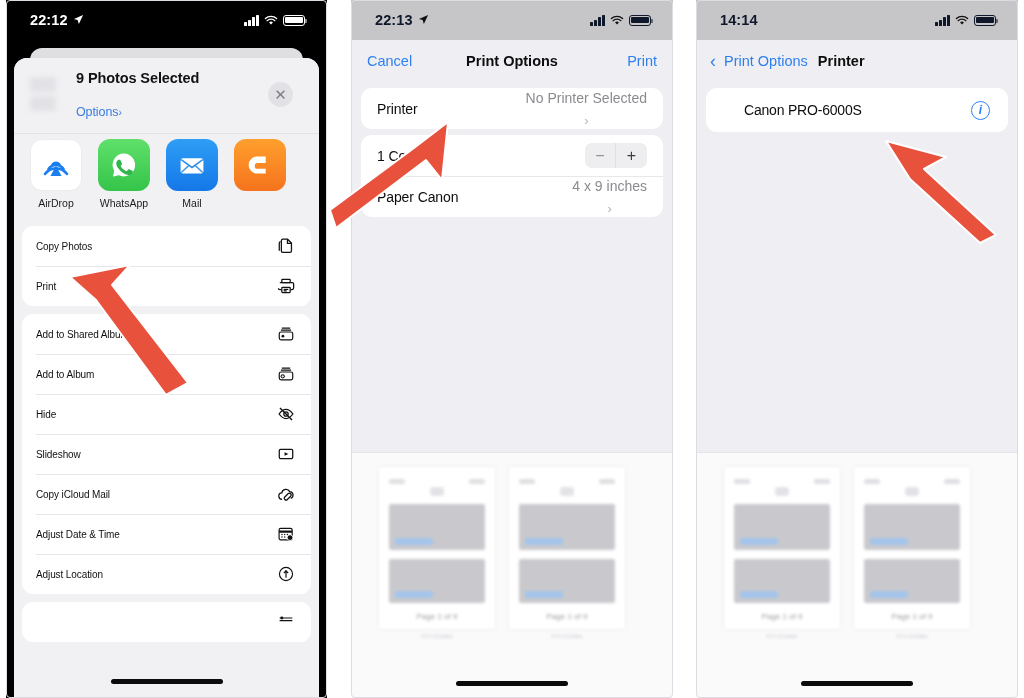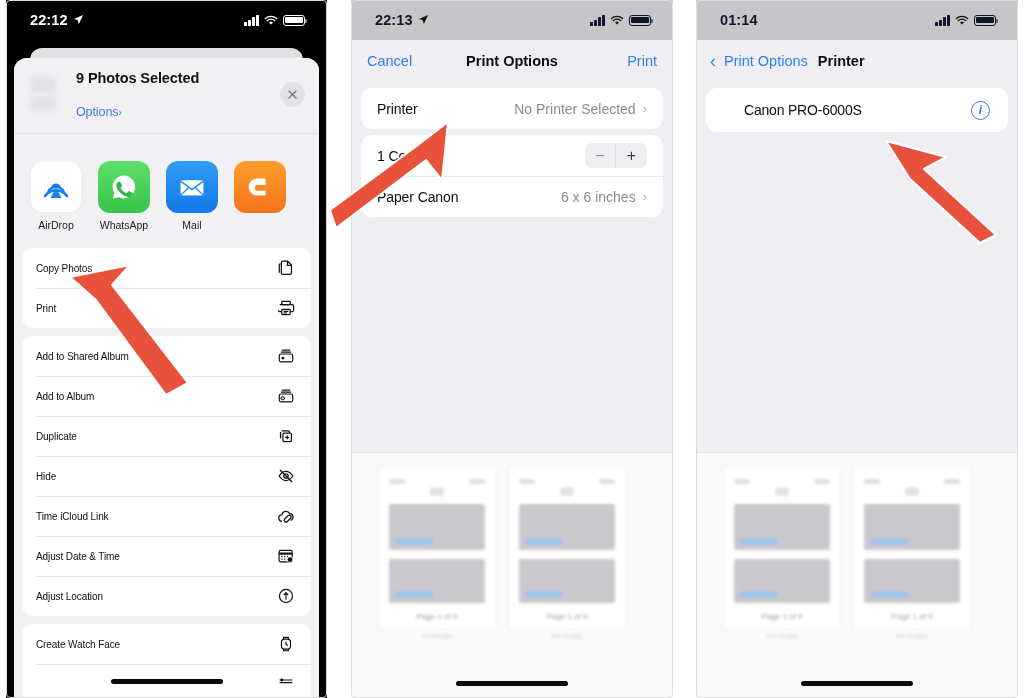--- a/index.html
+++ b/index.html
@@ -49,39 +49,39 @@
   
   .p1-body { position:absolute; top:40px; left:0; right:0; bottom:0; background:#000; }
   .sheet-stack { position:absolute; top:8px; left:24px; right:24px; height:22px;
                  background:#f2f2f4; border-radius:12px 12px 0 0; opacity:.92; }
   .sheet {
     position:absolute; top:18px; left:8px; right:8px; bottom:0;
     background:#f1f1f4; border-radius:13px 13px 0 0; overflow:hidden;
   }
   .sheet-header {
     display:flex; align-items:center; gap:14px;
-    padding:12px 14px 14px 14px; background:#f1f1f4;
+    padding:12px 26px 14px 14px; background:#f1f1f4;
   }
   .hdr-thumb { width:34px; height:38px; border-radius:4px; position:relative; flex:0 0 auto; }
   .hdr-thumb i { position:absolute; left:2px; width:26px; height:15px; border-radius:3px;
                  background:#e2e2e6; filter: blur(2.5px); }
   .hdr-thumb i:nth-child(1){ top:1px; }
   .hdr-thumb i:nth-child(2){ top:20px; }
   .hdr-text { flex:1 1 auto; }
   .hdr-title { font-size:14.5px; font-weight:bold; color:#111; letter-spacing:-.1px; }
   .hdr-sub { font-size:12.5px; color:#3a7dde; margin-top:19px; letter-spacing:-.1px; }
   .hdr-sub span.chev { font-size:10px; }
   .close-btn {
     width:25px; height:25px; border-radius:50%; background:#e2e2e6;
     display:flex; align-items:center; justify-content:center; flex:0 0 auto;
     color:#7d7d86; font-size:15px; line-height:1;
   }
 
   .apps-row {
-    display:flex; gap:16px; padding:27px 16px 9px 16px;
+    display:flex; gap:16px; padding:5px 16px 9px 16px;
     background:#f1f1f4; border-top:1px solid #e1e1e6;
   }
   .app { width:52px; display:flex; flex-direction:column; align-items:center; gap:6px; }
   .app-icon { width:52px; height:52px; border-radius:12px; position:relative;
               display:flex; align-items:center; justify-content:center; overflow:hidden; }
   .app-label { font-size:10.5px; color:#1c1c1e; white-space:nowrap; }
 
   .ic-airdrop { background:#fff; border:1px solid #ededf0; }
   .ic-whatsapp { background:linear-gradient(180deg,#5fe06a,#35c44a); }
   .ic-messages { background:linear-gradient(180deg,#6ce86f,#37c534); }
@@ -121,21 +121,21 @@
     background:#fff; border-radius:11px; margin:6px 10px 0 10px; overflow:hidden;
   }
   .crow {
     display:flex; align-items:center; justify-content:space-between;
     padding:0 16px; height:41px; position:relative;
   }
   .crow + .crow::before {
     content:""; position:absolute; left:16px; right:0; top:0; height:1px; background:#e8e8ec;
   }
   .crow-label { font-size:14px; color:#0d0d0f; letter-spacing:-.1px; }
-  .crow-value { font-size:14px; color:#8b8b90; display:flex; align-items:center; gap:7px; }
+  .crow-value { font-size:14px; color:#8b8b90; display:flex; align-items:center; gap:7px;flex-direction:column; }
   .chev-r { color:#b6b6bb; font-size:13px; }
 
   .stepper { display:flex; background:#eeeef1; border-radius:7px; overflow:hidden; height:25px; }
   .stepper div { width:31px; display:flex; align-items:center; justify-content:center;
                  font-size:16px; color:#3c3c42; line-height:1; }
   .stepper div:first-child { border-right:1px solid #dedee3; color:#8d8d93; }
 
   .printer-row { height:44px; padding:0 18px 0 38px; justify-content:space-between; }
   .printer-name { font-size:14px; color:#0d0d0f; letter-spacing:-.2px; }
   .info-icon { width:19px; height:19px; border:1.4px solid #2d7ff0; border-radius:50%;
@@ -311,42 +311,40 @@
             <span class="row-icon">
               <svg viewBox="0 0 22 22" width="20" height="20" fill="none" stroke="#111" stroke-width="1.3">
                 <path d="M6.4 4.6 h9.2 M5.4 6.8 h11.2"></path>
                 <rect x="3.6" y="8.8" width="14.8" height="8.6" rx="2"></rect>
                 <circle cx="7.4" cy="13.6" r="2.3" fill="#111" stroke="none"></circle>
                 <path d="M7.4 12.3 v2.6 M6.1 13.6 h2.6" stroke="#fff" stroke-width="1"></path>
               </svg>
             </span>
           </div>
           <div class="row">
-            <span class="row-label">Duplicate</span>
-            <span class="row-icon">
-              <svg viewBox="0 0 22 22" width="20" height="20" fill="none" stroke="#111" stroke-width="1.4">
-                <path d="M6.2 5.4 h7.4 a1.2 1.2 0 0 1 1.2 1.2 v1"></path>
-                <path d="M5 6.6 v7.2"></path>
-                <rect x="7.6" y="7.8" width="9.4" height="9.4" rx="1.6" fill="#fff"></rect>
-                <path d="M12.3 10.4 v4.2 M10.2 12.5 h4.2"></path>
-              </svg>
-            </span>
-          </div>
-          <div class="row">
             <span class="row-label">Hide</span>
             <span class="row-icon">
               <svg viewBox="0 0 22 22" width="20" height="20" fill="none" stroke="#111" stroke-width="1.4">
                 <path d="M3.4 11 c2.4 -3.4 4.9 -5 7.6 -5 s5.2 1.6 7.6 5 c-2.4 3.4 -4.9 5 -7.6 5 s-5.2 -1.6 -7.6 -5 Z"></path>
                 <circle cx="11" cy="11" r="2.4"></circle>
                 <path d="M4.4 4.4 L17.6 17.6" stroke-width="1.5"></path>
               </svg>
             </span>
           </div>
           <div class="row">
-            <span class="row-label">Time iCloud Link</span>
+            <span class="row-label">Slideshow</span>
+            <span class="row-icon">
+              <svg viewBox="0 0 22 22" width="20" height="20" fill="none" stroke="#111" stroke-width="1.4">
+                <rect x="3.6" y="6" width="14.8" height="10" rx="1.4"></rect>
+                <path d="M9.4 9 L13.6 11 L9.4 13 Z" fill="#111" stroke="none"></path>
+              </svg>
+            </span>
+          </div>
+          <div class="row">
+            <span class="row-label">Copy iCloud Mail</span>
             <span class="row-icon">
               <svg viewBox="0 0 22 22" width="21" height="21" fill="none" stroke="#111" stroke-width="1.3">
                 <path d="M6.4 16 a3.3 3.3 0 0 1 -.3 -6.6 A4.4 4.4 0 0 1 14.4 8 a3.6 3.6 0 0 1 1 7"></path>
                 <path d="M9.2 13.6 l3.4 -3.4 a1.9 1.9 0 0 1 2.7 2.7 l-3.4 3.4 a1.9 1.9 0 0 1 -2.7 -2.7 Z"></path>
               </svg>
             </span>
           </div>
           <div class="row">
             <span class="row-label">Adjust Date &amp; Time</span>
             <span class="row-icon">
@@ -368,30 +366,20 @@
               <svg viewBox="0 0 22 22" width="20" height="20" fill="none" stroke="#111" stroke-width="1.3">
                 <circle cx="11" cy="11" r="7.2"></circle>
                 <path d="M11 15 V7.6 M8.6 10 L11 7.4 L13.4 10"></path>
               </svg>
             </span>
           </div>
         </div>
 
         <div class="list-group">
           <div class="row">
-            <span class="row-label">Create Watch Face</span>
-            <span class="row-icon">
-              <svg viewBox="0 0 22 22" width="20" height="20" fill="none" stroke="#111" stroke-width="1.3">
-                <rect x="6" y="5.6" width="10" height="11" rx="3.4"></rect>
-                <path d="M8.4 5.6 V3.8 h5.2 v1.8 M8.4 16.6 v1.8 h5.2 v-1.8"></path>
-                <path d="M11 8.6 V11.2 L13 12.6"></path>
-              </svg>
-            </span>
-          </div>
-          <div class="row">
             <span class="row-label"></span>
             <span class="row-icon">
               <svg viewBox="0 0 22 22" width="20" height="20" fill="none" stroke="#111" stroke-width="1.3">
                 <path d="M4 6.6 h14 M4 9.4 h14"></path>
                 <circle cx="6.4" cy="6.6" r="1.6" fill="#111" stroke="none"></circle>
               </svg>
             </span>
           </div>
         </div>
 
@@ -448,21 +436,21 @@
         <div class="crow">
           <span class="crow-label">1 Copy</span>
           <span class="stepper">
             <div>−</div>
             <div>+</div>
           </span>
         </div>
         <div class="crow">
           <span class="crow-label">Paper Canon</span>
           <span class="crow-value">
-            <span>6 x 6 inches</span>
+            <span>4 x 9 inches</span>
             <span class="chev-r">›</span>
           </span>
         </div>
       </div>
 
       <div class="preview">
         <div class="page-thumb">
           <div class="pt-top">
               <i></i>
               <i></i>
@@ -486,21 +474,21 @@
         </div>
         <div class="home-bar2"></div>
       </div>
     </div>
     <div class="panel-frame"></div>
   </div>
 
   <div class="panel p3">
     <div class="statusbar dim">
       <div class="sb-left">
-        <span>01:14</span>
+        <span>14:14</span>
       </div>
       <div class="sb-right">
         <span class="bars">
             <i></i>
             <i></i>
             <i></i>
             <i></i>
           </span>
         <svg class="wifi" viewBox="0 0 16 12">
           <path d="M8 10.6 L5.8 8.2 a3.2 3.2 0 0 1 4.4 0 Z" fill="#111"></path>

